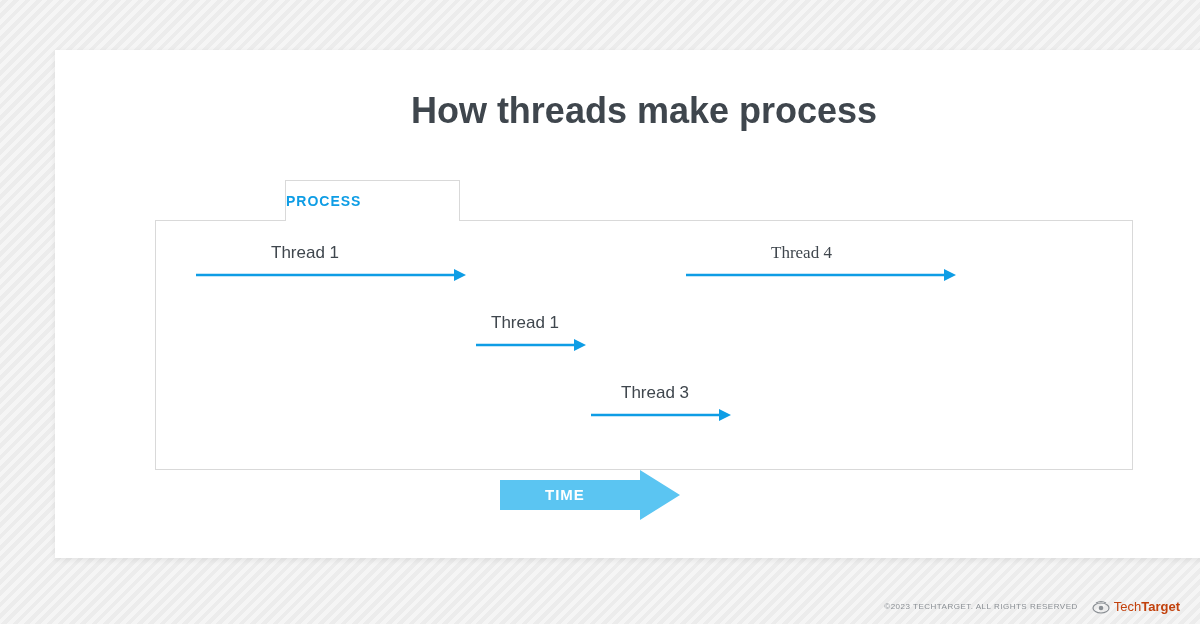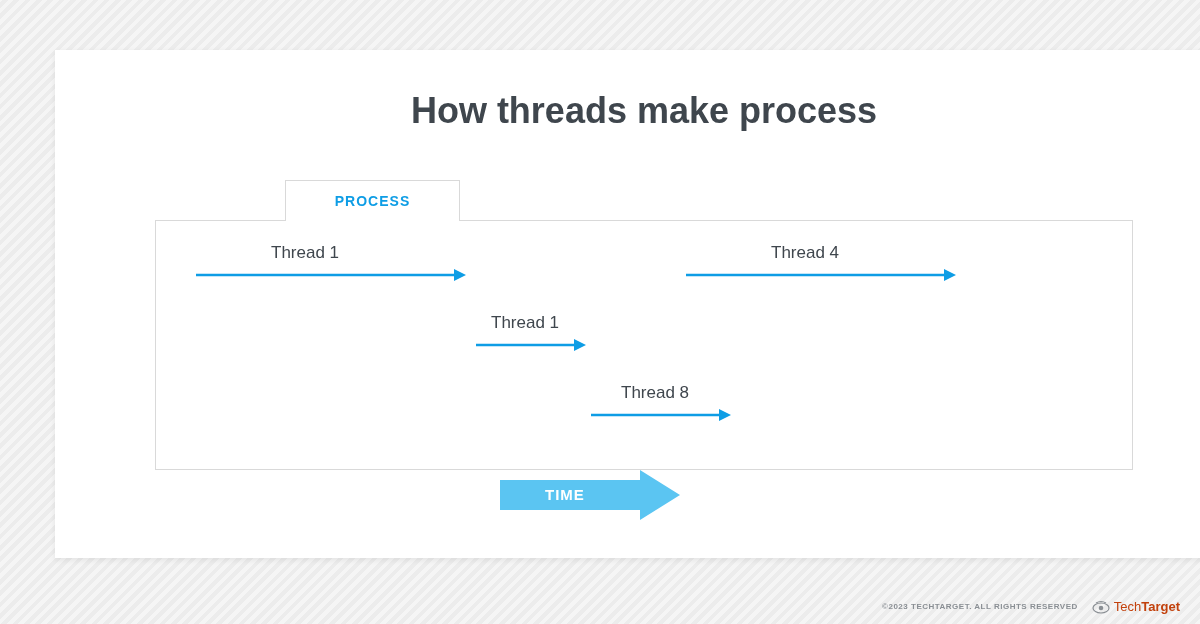--- a/index.html
+++ b/index.html
@@ -40,21 +40,21 @@
     position: absolute;
     left: 130px;
     top: 0;
     width: 175px;
     height: 40px;
     border: 1px solid #d9d9d9;
     border-bottom: none;
     background: #ffffff;
     display: flex;
     align-items: center;
-    justify-content: center;
+    justify-content: flex-start;
     font-size: 14px;
     letter-spacing: 1px;
     font-weight: 600;
     color: #0e9de5;
   }
   .process-box {
     position: absolute;
     left: 0;
     top: 40px;
     right: 0;
@@ -97,21 +97,21 @@
     right: 20px;
     bottom: 10px;
     display: flex;
     align-items: center;
     gap: 14px;
   }
   .copyright {
     font-size: 8px;
     letter-spacing: 0.5px;
     color: #8a8f94;
-    font-weight: 700;
+    font-weight: 400;
   }
   .logo {
     display: flex;
     align-items: center;
     gap: 4px;
     color: #c2410c;
     font-size: 13px;
   }
   .logo .bold { font-weight: 700; }
 </style>
@@ -128,33 +128,33 @@
     </div>
 
     <div class="process-box">
 
       <div class="thread-label" style="left:115px; top:22px;">Thread 1</div>
       <svg class="arrow-svg" style="left:40px; top:48px;" width="270" height="12">
         <line x1="0" y1="6" x2="258" y2="6" stroke="#0e9de5" stroke-width="2.5"></line>
         <polygon points="258,0 270,6 258,12" fill="#0e9de5"></polygon>
       </svg>
 
-      <div class="thread-label" style="left:615px; top:22px;">Thread 4</div>
+      <div class="thread-label" style="left:615px; top:22px;font-family:Liberation Serif, serif;">Thread 4</div>
       <svg class="arrow-svg" style="left:530px; top:48px;" width="270" height="12">
         <line x1="0" y1="6" x2="258" y2="6" stroke="#0e9de5" stroke-width="2.5"></line>
         <polygon points="258,0 270,6 258,12" fill="#0e9de5"></polygon>
       </svg>
 
       <div class="thread-label" style="left:335px; top:92px;">Thread 1</div>
       <svg class="arrow-svg" style="left:320px; top:118px;" width="110" height="12">
         <line x1="0" y1="6" x2="98" y2="6" stroke="#0e9de5" stroke-width="2.5"></line>
         <polygon points="98,0 110,6 98,12" fill="#0e9de5"></polygon>
       </svg>
 
-      <div class="thread-label" style="left:465px; top:162px;">Thread 8</div>
+      <div class="thread-label" style="left:465px; top:162px;">Thread 3</div>
       <svg class="arrow-svg" style="left:435px; top:188px;" width="140" height="12">
         <line x1="0" y1="6" x2="128" y2="6" stroke="#0e9de5" stroke-width="2.5"></line>
         <polygon points="128,0 140,6 128,12" fill="#0e9de5"></polygon>
       </svg>
 
     </div>
     <div class="tab-mask"></div>
 
     <div class="time-arrow">
       <svg width="180" height="50">

